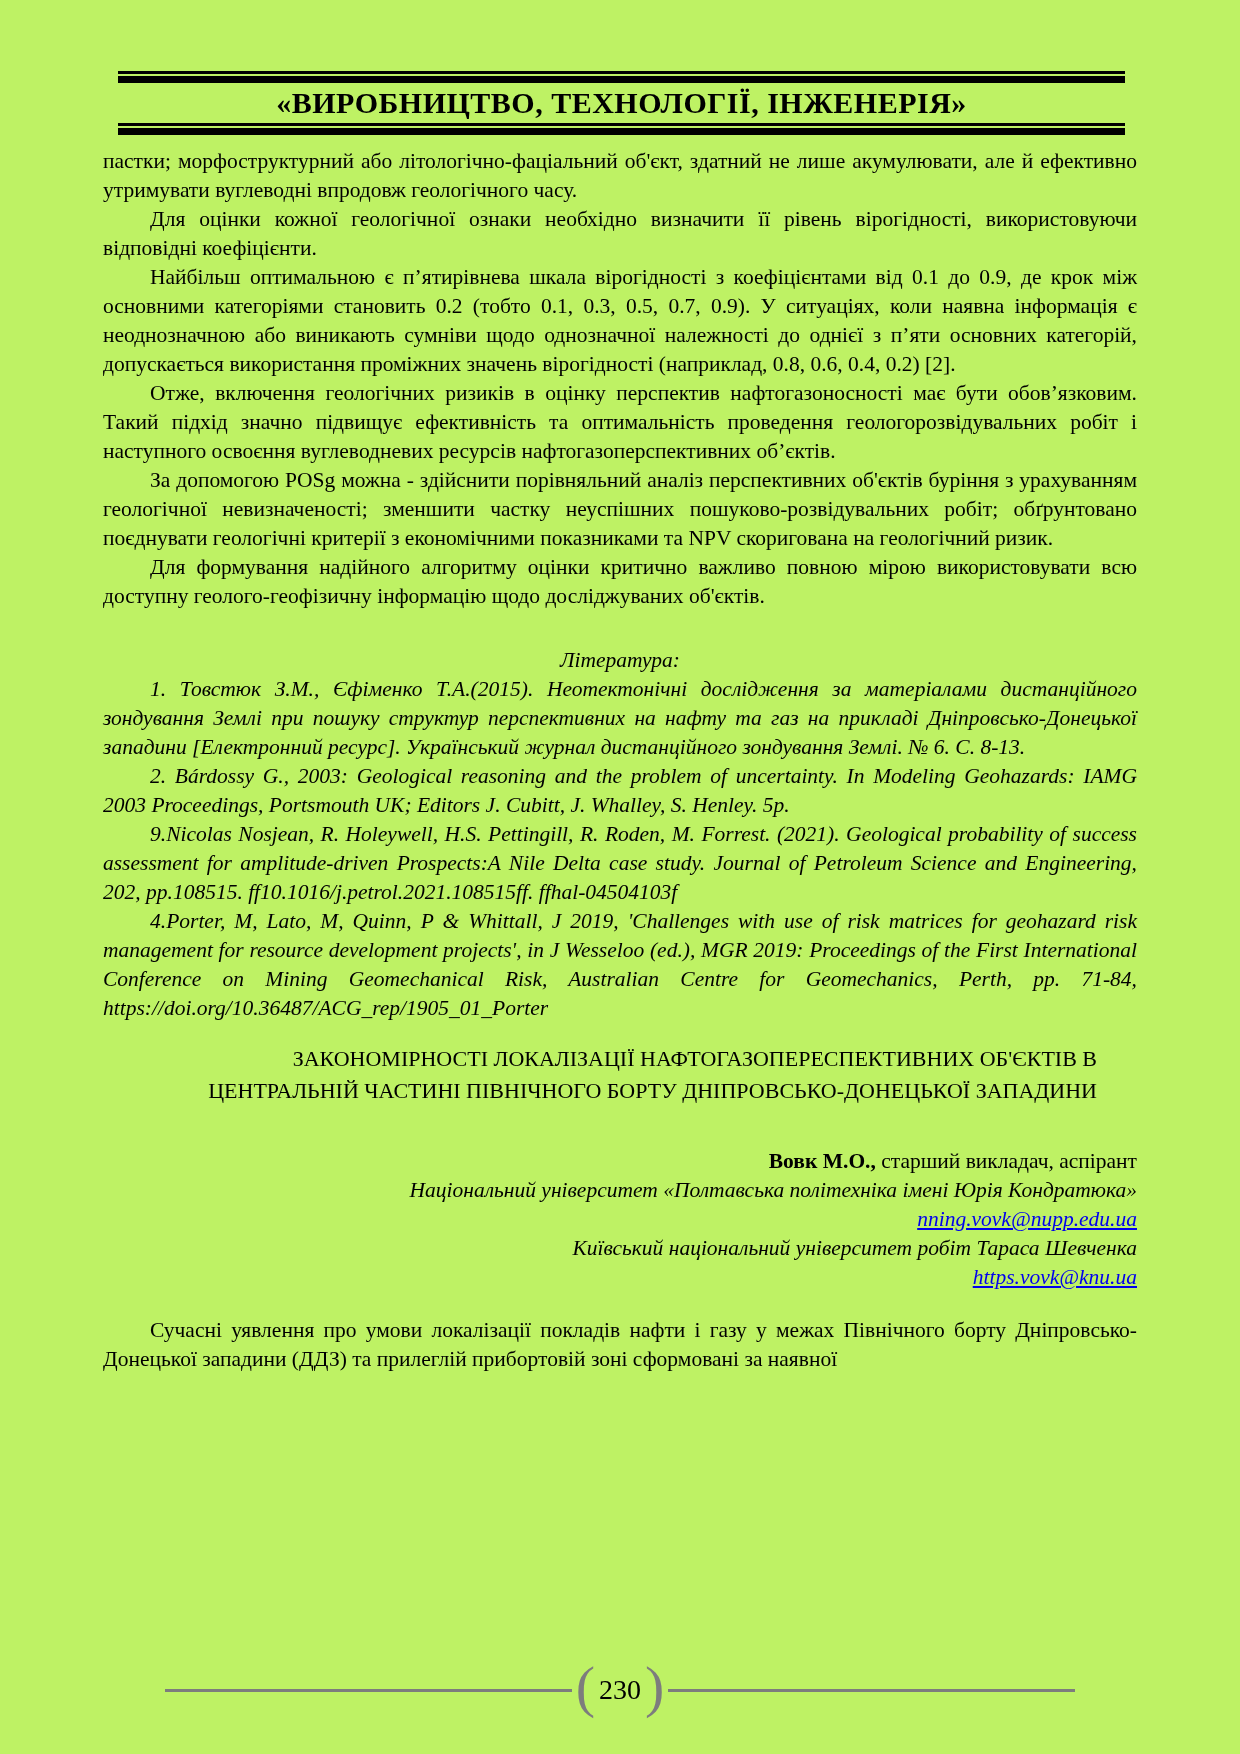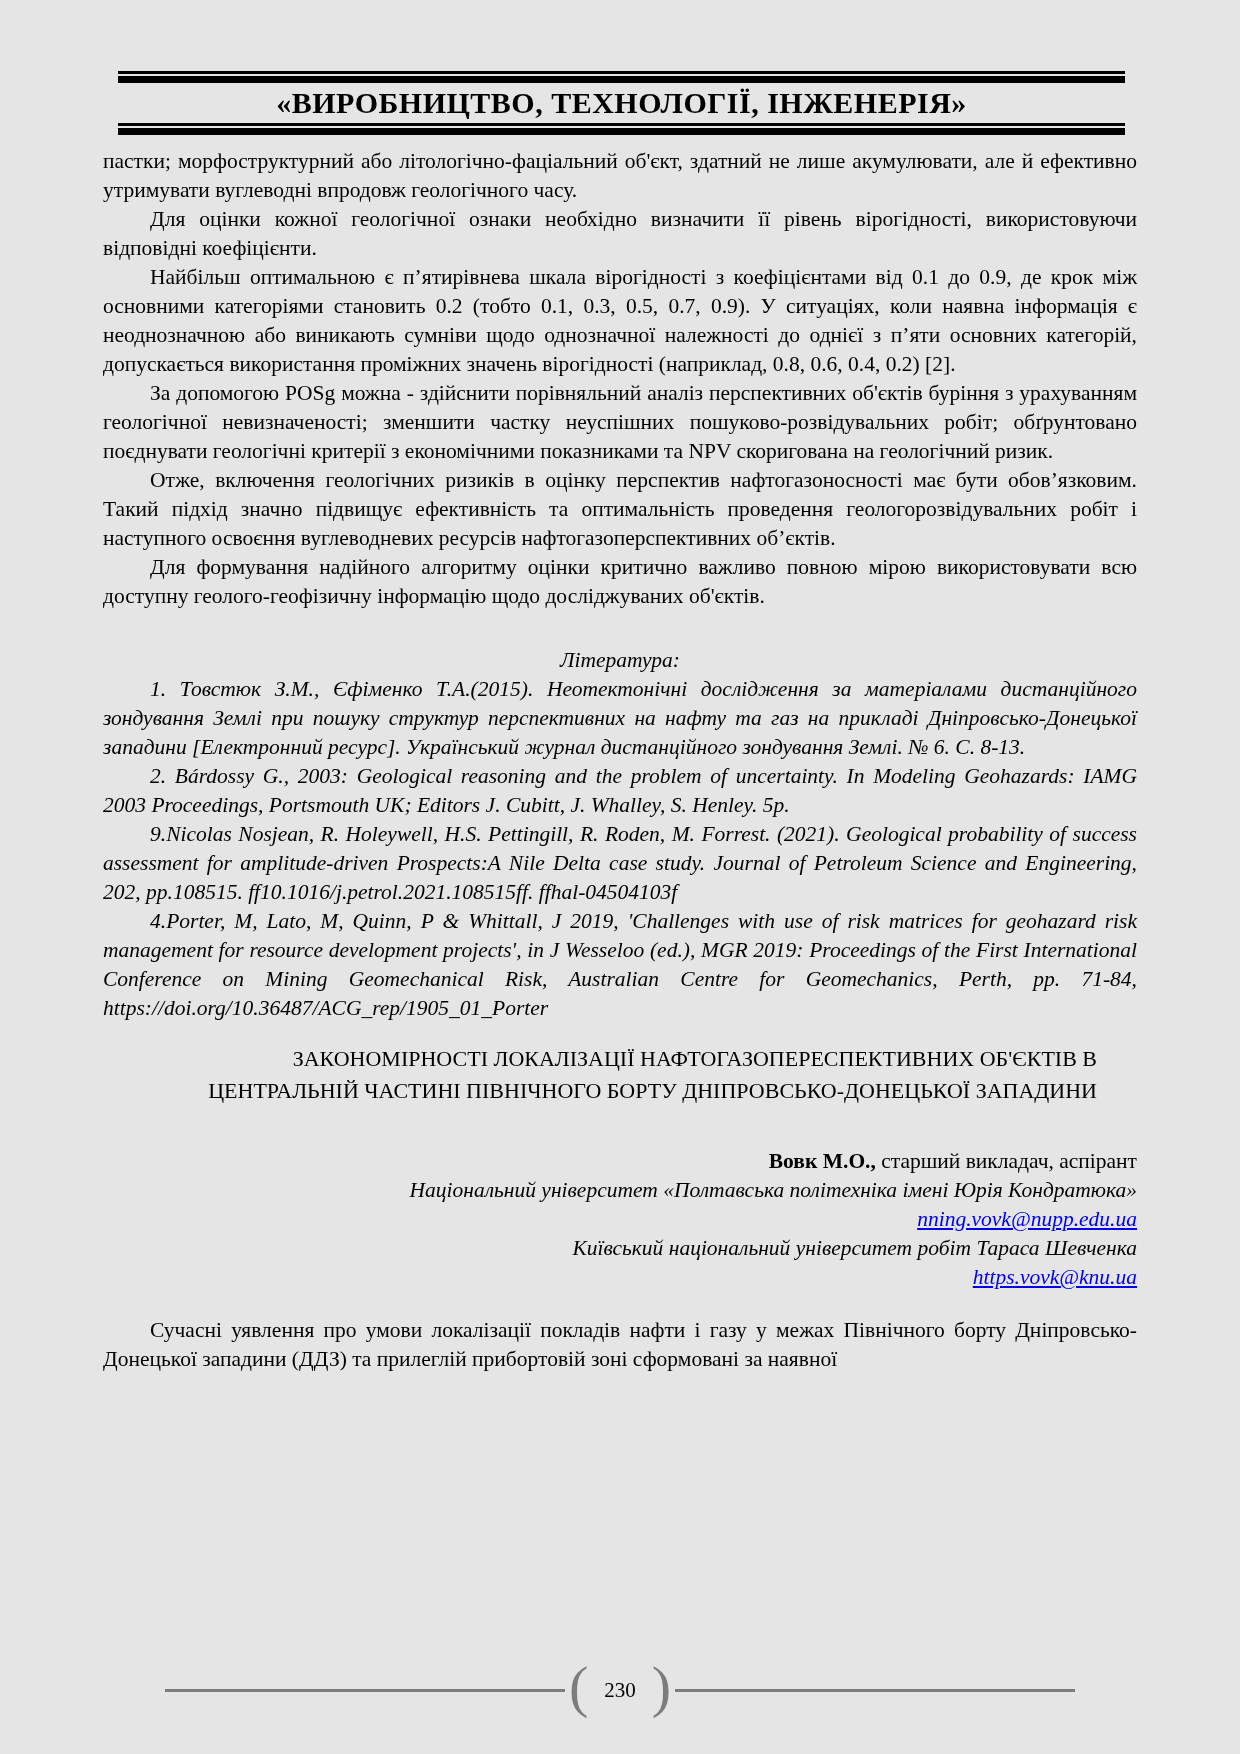--- a/index.html
+++ b/index.html
@@ -1,21 +1,21 @@
 <!DOCTYPE html>
 <html><head>
 <meta charset="utf-8">
 <style>
   * { margin:0; padding:0; box-sizing:border-box; }
   html,body { background:#ffffff; }
   .page {
     position:relative;
     width:1240px; height:1754px;
     margin:0 auto;
-    background:#e5e5e5;
+    background:#bef264;
     font-family:"Liberation Serif", serif;
     color:#000;
     padding:0 103px;
     overflow:hidden;
   }
   
   .banner { margin:71px 12px 0 15px; }
   .rule-thin  { height:3px; background:#000; }
   .rule-gap   { height:2px; }
   .rule-thick { height:7px; background:#000; }
@@ -96,22 +96,22 @@
   .footer-bracket {
     font-size:58px;
     line-height:58px;
     color:#7d7d7d;
     font-family:"Liberation Serif", serif;
     transform:translateY(-3px);
   }
   .footer-bracket.left  { margin-left:4px; }
   .footer-bracket.right { margin-right:4px; }
   .page-number {
-    font-size:21px;
-    margin:0 16px;
+    font-size:28px;
+    margin:0 4px;
     color:#000;
   }
 </style>
 </head>
 <body>
 
 <div class="page">
 
   <div class="banner">
     <div class="rule-thin"></div>
@@ -120,22 +120,22 @@
     <div class="banner-title">«ВИРОБНИЦТВО, ТЕХНОЛОГІЇ, ІНЖЕНЕРІЯ»</div>
     <div class="rule-thin"></div>
     <div class="rule-gap"></div>
     <div class="rule-thick"></div>
   </div>
 
   <div class="body-text">
     <p class="para no-indent">пастки; морфоструктурний або літологічно-фаціальний об'єкт, здатний не лише акумулювати, але й ефективно утримувати вуглеводні впродовж геологічного часу.</p>
     <p class="para">Для оцінки кожної геологічної ознаки необхідно визначити її рівень вірогідності, використовуючи відповідні коефіцієнти.</p>
     <p class="para">Найбільш оптимальною є п’ятирівнева шкала вірогідності з коефіцієнтами від 0.1 до 0.9, де крок між основними категоріями становить 0.2 (тобто 0.1, 0.3, 0.5, 0.7, 0.9). У ситуаціях, коли наявна інформація є неоднозначною або виникають сумніви щодо однозначної належності до однієї з п’яти основних категорій, допускається використання проміжних значень вірогідності (наприклад, 0.8, 0.6, 0.4, 0.2) [2].</p>
+    <p class="para">Отже, включення геологічних ризиків в оцінку перспектив нафтогазоносності має бути обов’язковим. Такий підхід значно підвищує ефективність та оптимальність проведення геологорозвідувальних робіт і наступного освоєння вуглеводневих ресурсів нафтогазоперспективних об’єктів.</p>
     <p class="para">За допомогою POSg можна - здійснити порівняльний аналіз перспективних об'єктів буріння з урахуванням геологічної невизначеності; зменшити частку неуспішних пошуково-розвідувальних робіт; обґрунтовано поєднувати геологічні критерії з економічними показниками та NPV скоригована на геологічний ризик.</p>
-    <p class="para">Отже, включення геологічних ризиків в оцінку перспектив нафтогазоносності має бути обов’язковим. Такий підхід значно підвищує ефективність та оптимальність проведення геологорозвідувальних робіт і наступного освоєння вуглеводневих ресурсів нафтогазоперспективних об’єктів.</p>
     <p class="para">Для формування надійного алгоритму оцінки критично важливо повною мірою використовувати всю доступну геолого-геофізичну інформацію щодо досліджуваних об'єктів.</p>
 
     <p class="lit-heading">Література:</p>
 
     <p class="ref">1. Товстюк З.М., Єфіменко Т.А.(2015). Неотектонічні дослідження за матеріалами дистанційного зондування Землі при пошуку структур перспективних на нафту та газ на прикладі Дніпровсько-Донецької западини [Електронний ресурс]. Український журнал дистанційного зондування Землі. № 6. С. 8-13.</p>
     <p class="ref">2. Bárdossy G., 2003: Geological reasoning and the problem of uncertainty. In Modeling Geohazards: IAMG 2003 Proceedings, Portsmouth UK; Editors J. Cubitt, J. Whalley, S. Henley. 5p.</p>
     <p class="ref">9.Nicolas Nosjean, R. Holeywell, H.S. Pettingill, R. Roden, M. Forrest. (2021). Geological probability of success assessment for amplitude-driven Prospects:A Nile Delta case study. Journal of Petroleum Science and Engineering, 202, pp.108515. ff10.1016/j.petrol.2021.108515ff. ffhal-04504103f</p>
     <p class="ref">4.Porter, M, Lato, M, Quinn, P &amp; Whittall, J 2019, 'Challenges with use of risk matrices for geohazard risk management for resource development projects', in J Wesseloo (ed.), MGR 2019: Proceedings of the First International Conference on Mining Geomechanical Risk, Australian Centre for Geomechanics, Perth, pp. 71-84, https://doi.org/10.36487/ACG_rep/1905_01_Porter</p>
   </div>
 

